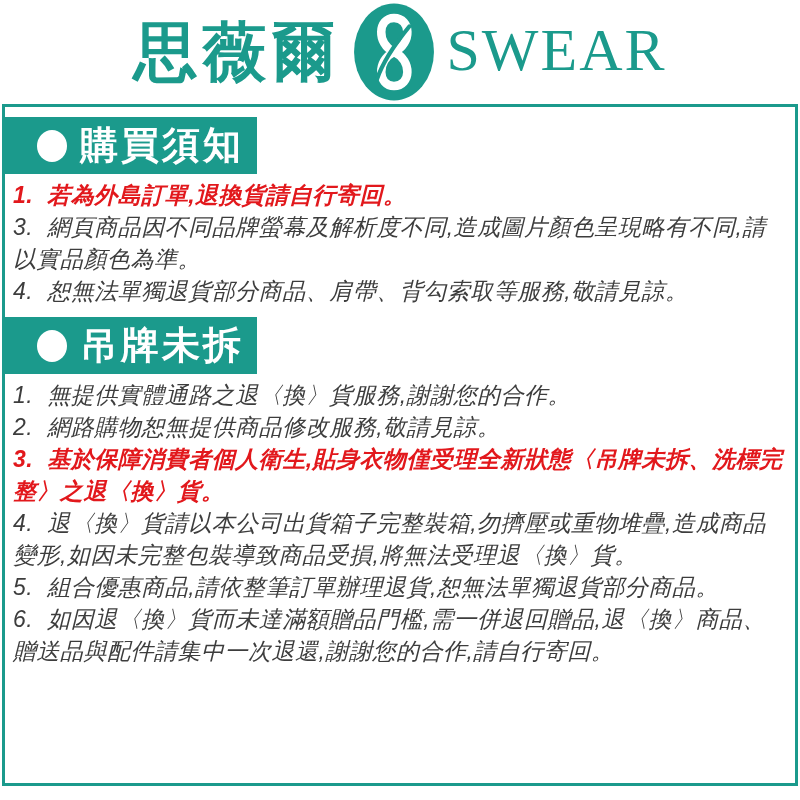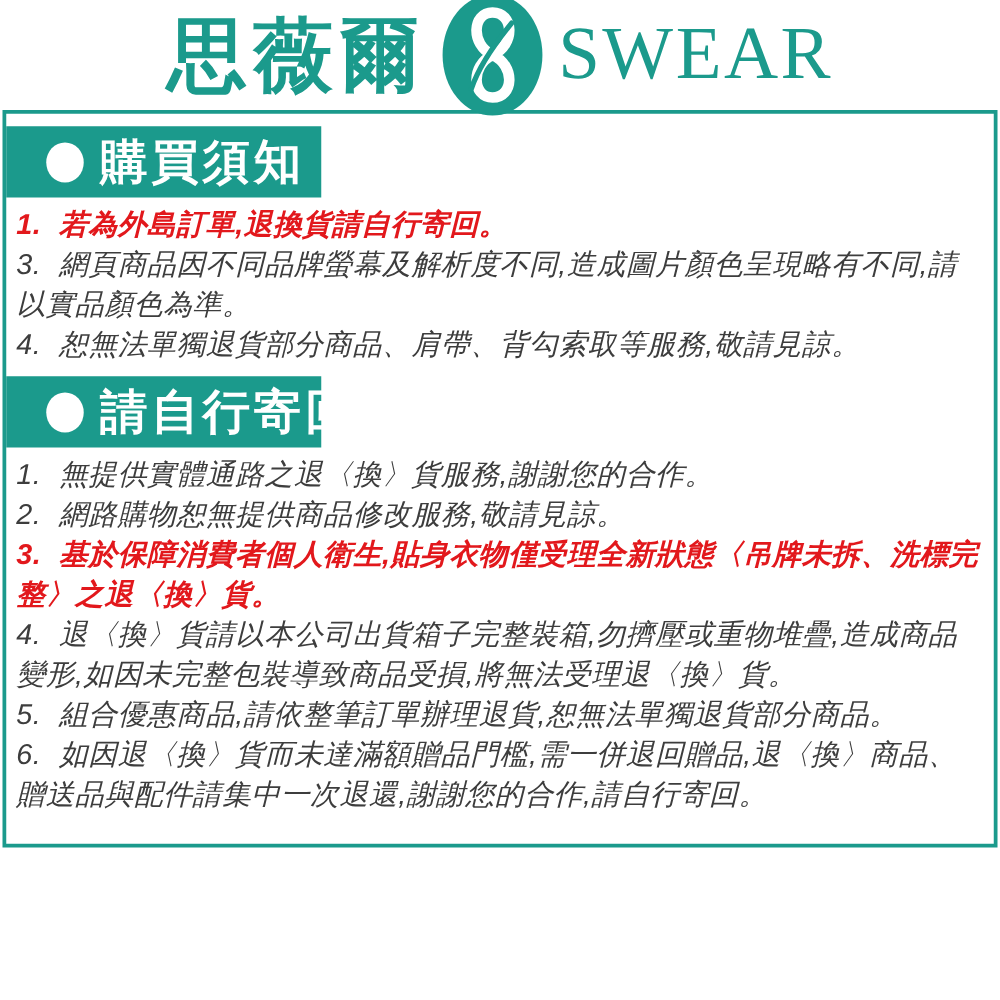--- a/index.html
+++ b/index.html
@@ -7,34 +7,34 @@
     --red:#e2181c;
     --ink:#3d3d3d;
   }
   html,body{margin:0;padding:0;}
   body{
     width:800px;height:800px;overflow:hidden;background:#ffffff;
     font-family:"Liberation Sans",sans-serif;
   }
   
   .logo-row{
-    height:88px;display:flex;align-items:center;justify-content:center;gap:10px;
+    height:104px;display:flex;align-items:center;justify-content:center;gap:10px;
   }
   .logo-zh{
     font-size:64px;font-weight:700;color:var(--teal);letter-spacing:5px;line-height:1;
   }
   .monogram{width:86px;height:102px;display:block;}
   .logo-en{
     font-family:Liberation Serif, serif;font-size:60px;color:var(--teal);
     letter-spacing:2px;line-height:1;transform:translateY(-2px);
   }
   
   .box{
     margin:0 2px;border:3px solid var(--teal);box-sizing:border-box;
-    height:590px;padding:10px 0 6px;
+    height:682px;padding:10px 0 6px;
   }
   
   .band{
     width:252px;height:57px;background:var(--teal);
     display:flex;align-items:center;gap:13px;
     padding-left:32px;box-sizing:border-box;
     margin-left:-0px;
   }
   .band + .items{margin-top:5px;font-style:italic;}
   .bullet{width:30px;height:32px;border-radius:50%;background:#ffffff;flex:0 0 auto;}
@@ -71,21 +71,21 @@
   </div>
 
   <div class="items">
     <p data-color="red"><span class="num">1.</span><span>若為外島訂單,退換貨請自行寄回。</span></p>
     <p data-color="black"><span class="num">3.</span><span>網頁商品因不同品牌螢幕及解析度不同,造成圖片顏色呈現略有不同,請以實品顏色為準。</span></p>
     <p data-color="black"><span class="num">4.</span><span>恕無法單獨退貨部分商品、肩帶、背勾索取等服務,敬請見諒。</span></p>
   </div>
 
   <div class="band">
     <span class="bullet"></span>
-    <span class="band-title">請自行寄回</span>
+    <span class="band-title">吊牌未拆</span>
   </div>
 
   <div class="items">
     <p data-color="black"><span class="num">1.</span><span>無提供實體通路之退〈換〉貨服務,謝謝您的合作。</span></p>
     <p data-color="black"><span class="num">2.</span><span>網路購物恕無提供商品修改服務,敬請見諒。</span></p>
     <p data-color="red"><span class="num">3.</span><span>基於保障消費者個人衛生,貼身衣物僅受理全新狀態〈吊牌未拆、洗標完整〉之退〈換〉貨。</span></p>
     <p data-color="black"><span class="num">4.</span><span>退〈換〉貨請以本公司出貨箱子完整裝箱,勿擠壓或重物堆疊,造成商品變形,如因未完整包裝導致商品受損,將無法受理退〈換〉貨。</span></p>
     <p data-color="black"><span class="num">5.</span><span>組合優惠商品,請依整筆訂單辦理退貨,恕無法單獨退貨部分商品。</span></p>
     <p data-color="black"><span class="num">6.</span><span>如因退〈換〉貨而未達滿額贈品門檻,需一併退回贈品,退〈換〉商品、贈送品與配件請集中一次退還,謝謝您的合作,請自行寄回。</span></p>
   </div>

